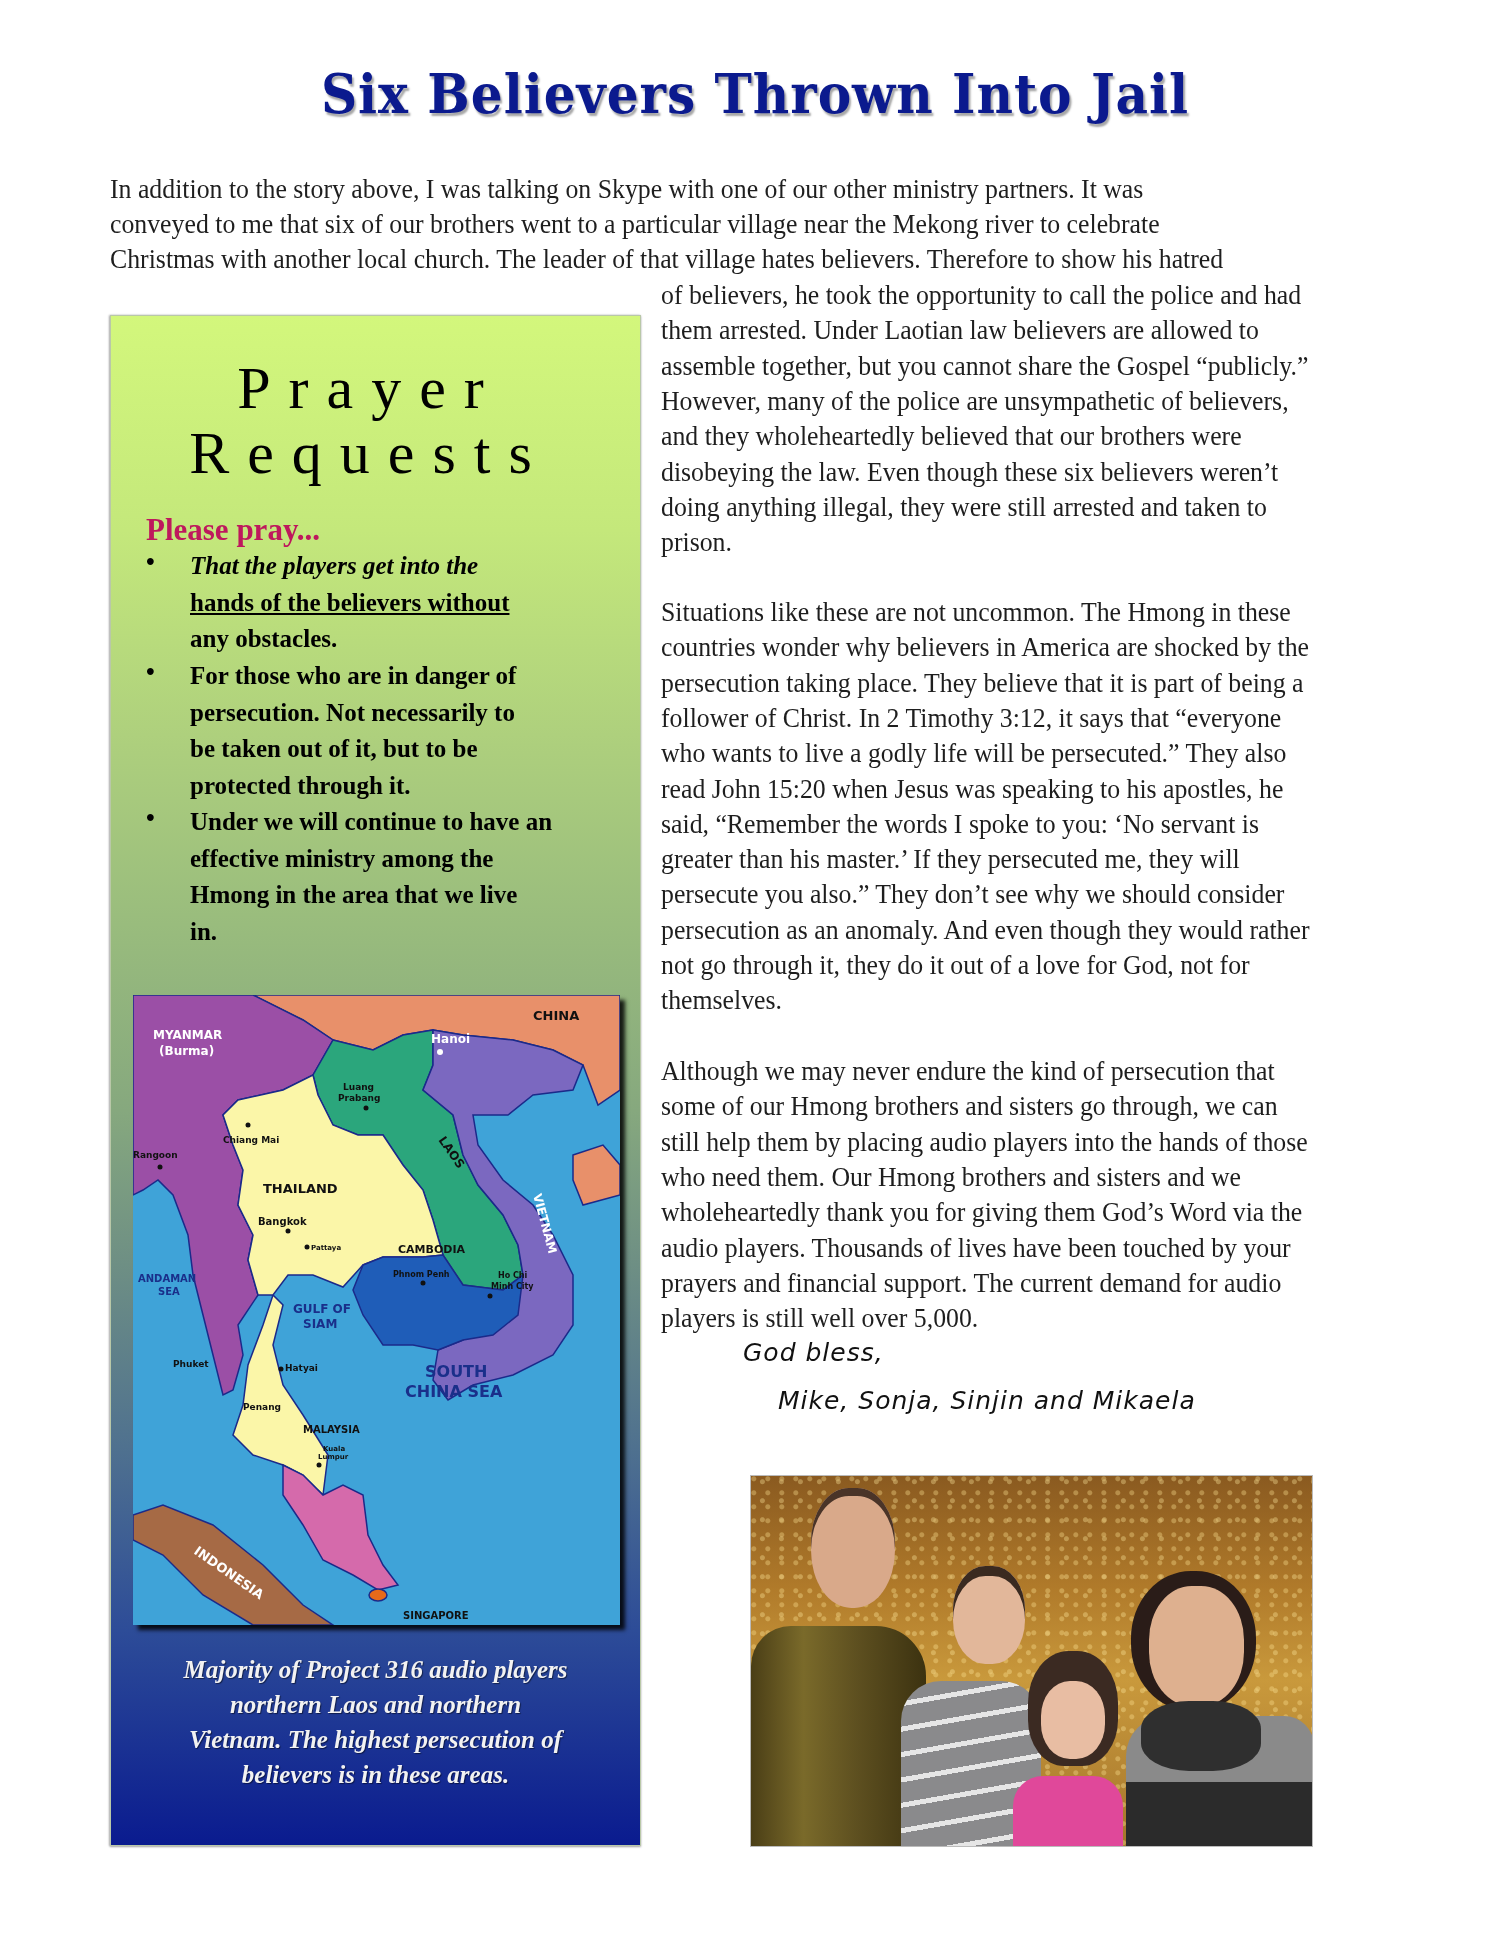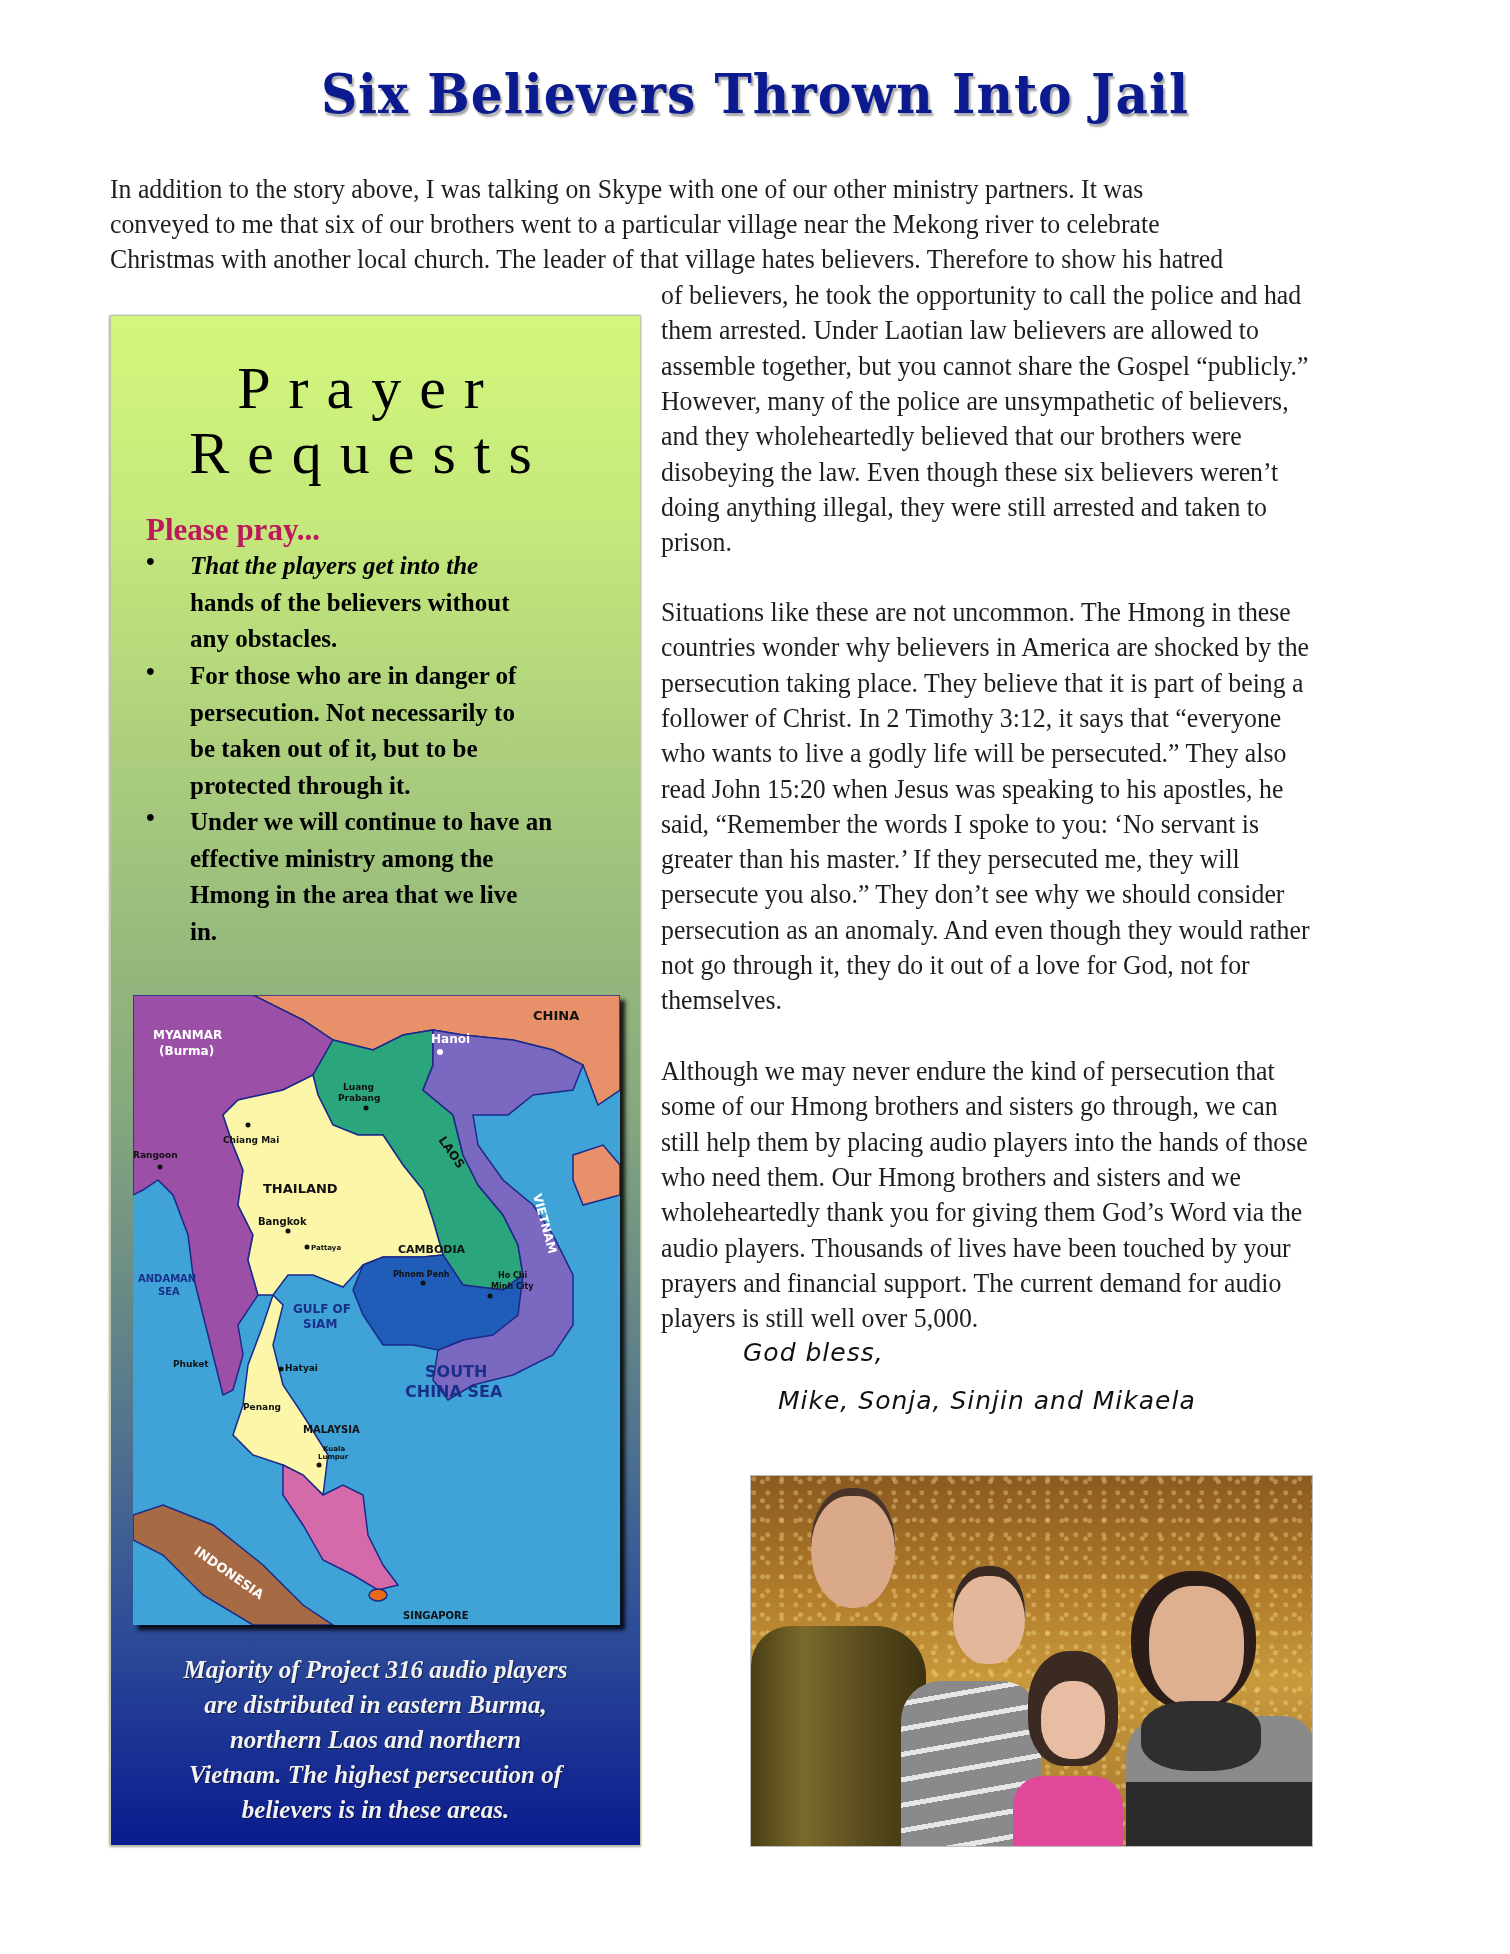--- a/index.html
+++ b/index.html
@@ -82,21 +82,21 @@
 <div class="sig" style="left:778px;top:1386px;">Mike, Sonja, Sinjin and Mikaela</div>
 
 <div class="sidebar"></div>
 <div class="pr-head pr1" style="left:110px;">Prayer</div>
 <div class="pr-head pr2" style="left:110px;">Requests</div>
 <div class="please">Please pray...</div>
 <div id="bullets">
     <div class="bul" style="top: 548px;">
       <span class="dot">•</span>
       <div class="btxt" style="top: 0px; font-style: italic;">That the players get into the</div>
-      <div class="btxt" style="top: 36.5px;">hands of the believers without</div>
+      <div class="btxt" style="top: 36.5px; text-decoration: underline;">hands of the believers without</div>
       <div class="btxt" style="top: 73px;">any obstacles.</div>
     </div>
     <div class="bul" style="top: 658px;">
       <span class="dot">•</span>
       <div class="btxt" style="top: 0px;">For those who are in danger of</div>
       <div class="btxt" style="top: 36.5px;">persecution.  Not necessarily to</div>
       <div class="btxt" style="top: 73px;">be taken out of it, but to be</div>
       <div class="btxt" style="top: 109.5px;">protected through it.</div>
     </div>
     <div class="bul" style="top: 804px;">
@@ -167,21 +167,20 @@
         <circle cx="290" cy="288" r="2.5"></circle>
       <circle cx="357" cy="301" r="2.5"></circle>
         <circle cx="148" cy="374" r="2.5"></circle>
         <circle cx="186" cy="470" r="2.5"></circle>
     </g>
   </svg>
 </div>
 
 <div class="caption">
   <div>Majority of Project 316 audio players</div>
-  <div>are distributed in eastern Burma,</div>
   <div>northern Laos and northern</div>
   <div>Vietnam. The highest persecution of</div>
   <div>believers is in these areas.</div>
 </div>
 
 <div class="photo" title="Family photo of Mike, Sonja, Sinjin and Mikaela">
   <div class="glitter"></div>
 
   <div class="person" style="left:0;top:0;width:190px;height:372px;">
     <div style="position:absolute;left:60px;top:12px;width:84px;height:120px;border-radius:45% 45% 48% 48%;background:#d9a98a;box-shadow:inset 0 8px 0 #4a3428;"></div>

